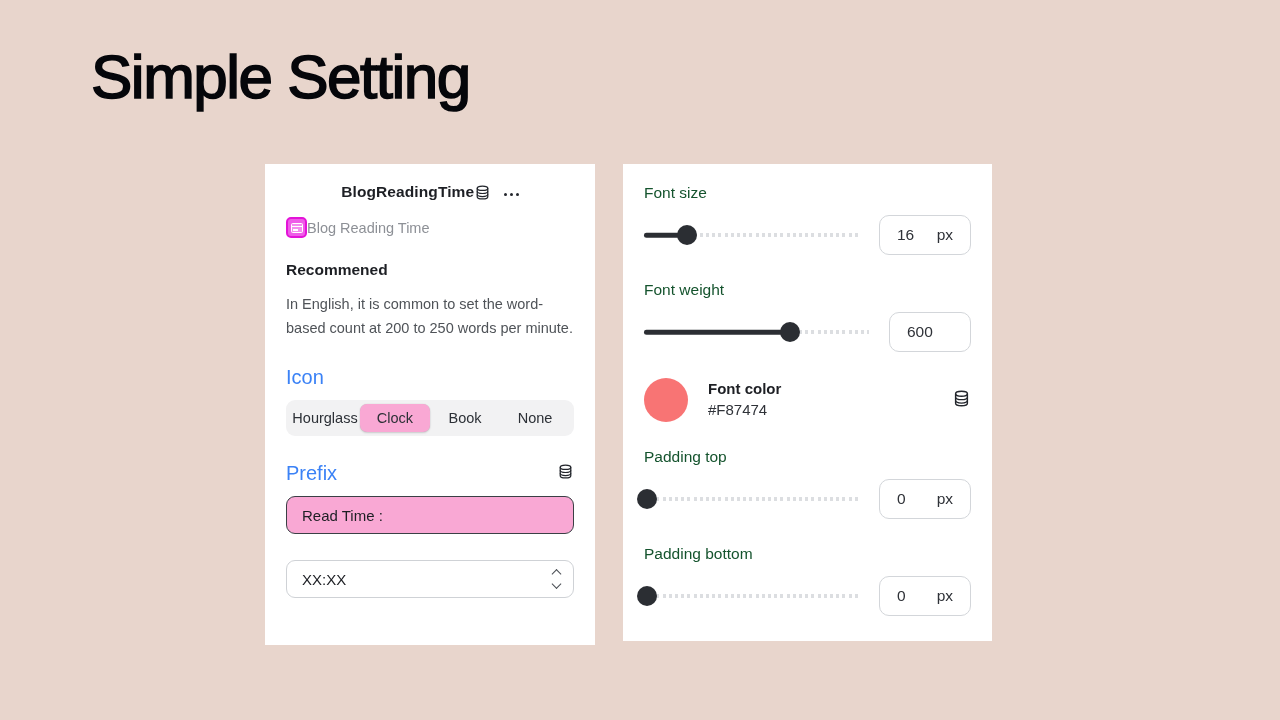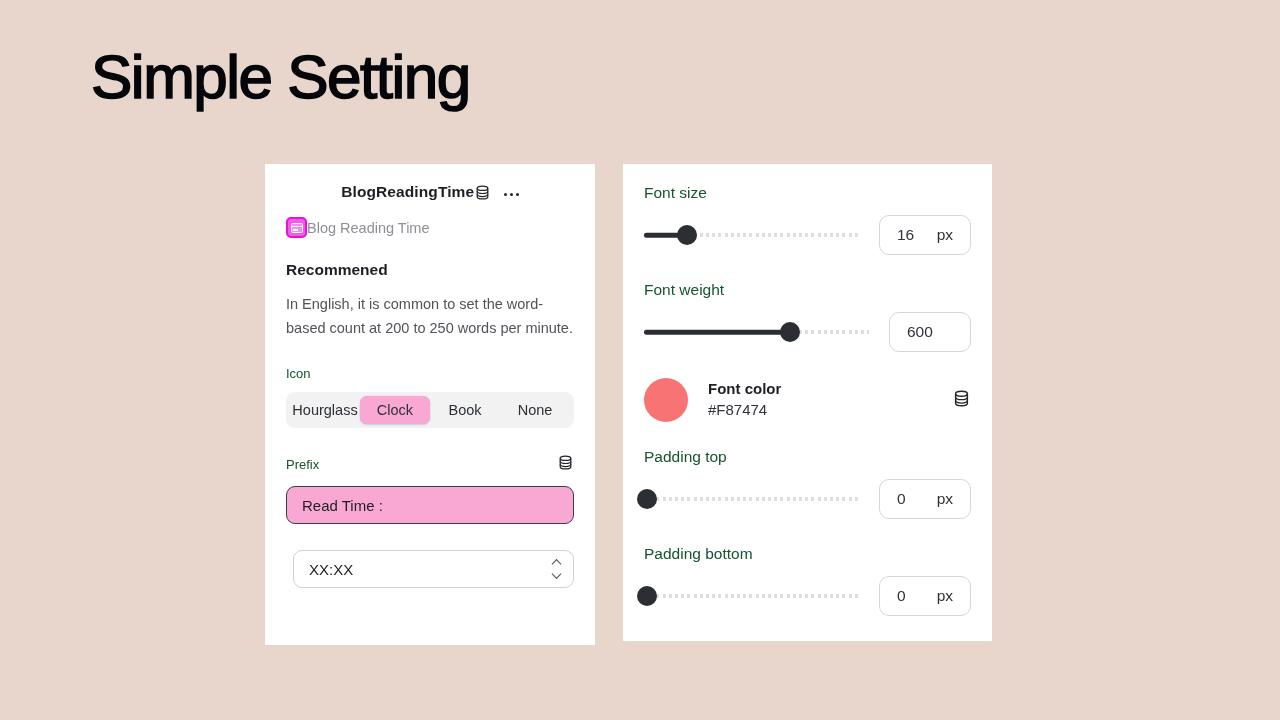--- a/index.html
+++ b/index.html
@@ -138,22 +138,22 @@
   
   .field { margin-top: 26px; }
 
   .field-label-row {
     display: flex;
     align-items: center;
     justify-content: space-between;
   }
 
   .field-label {
-    font-size: 13px;
-    color: #14532d;
+    font-size: 20px;
+    color: #3b82f6;
   }
 
   
   .segmented {
     margin-top: 11px;
     background: #f2f2f3;
     border-radius: 9px;
     padding: 4px;
     display: flex;
     align-items: center;
@@ -187,21 +187,21 @@
     border: 1px solid #3b3f45;
     border-radius: 9px;
     background: #f9a8d4;
     font-family: inherit;
     font-size: 15px;
     color: #1d1f24;
     padding: 0 15px;
   }
 
   
-  .select-wrap { position: relative; margin-top: 11px; margin-left: 7px; }
+  .select-wrap { position: relative; margin-top: 11px; }
   .select-box {
     width: 100%;
     height: 38px;
     border: 1px solid #cfd2d6;
     border-radius: 9px;
     background: #fff;
     display: flex;
     align-items: center;
     padding: 0 15px;
     font-size: 15px;

